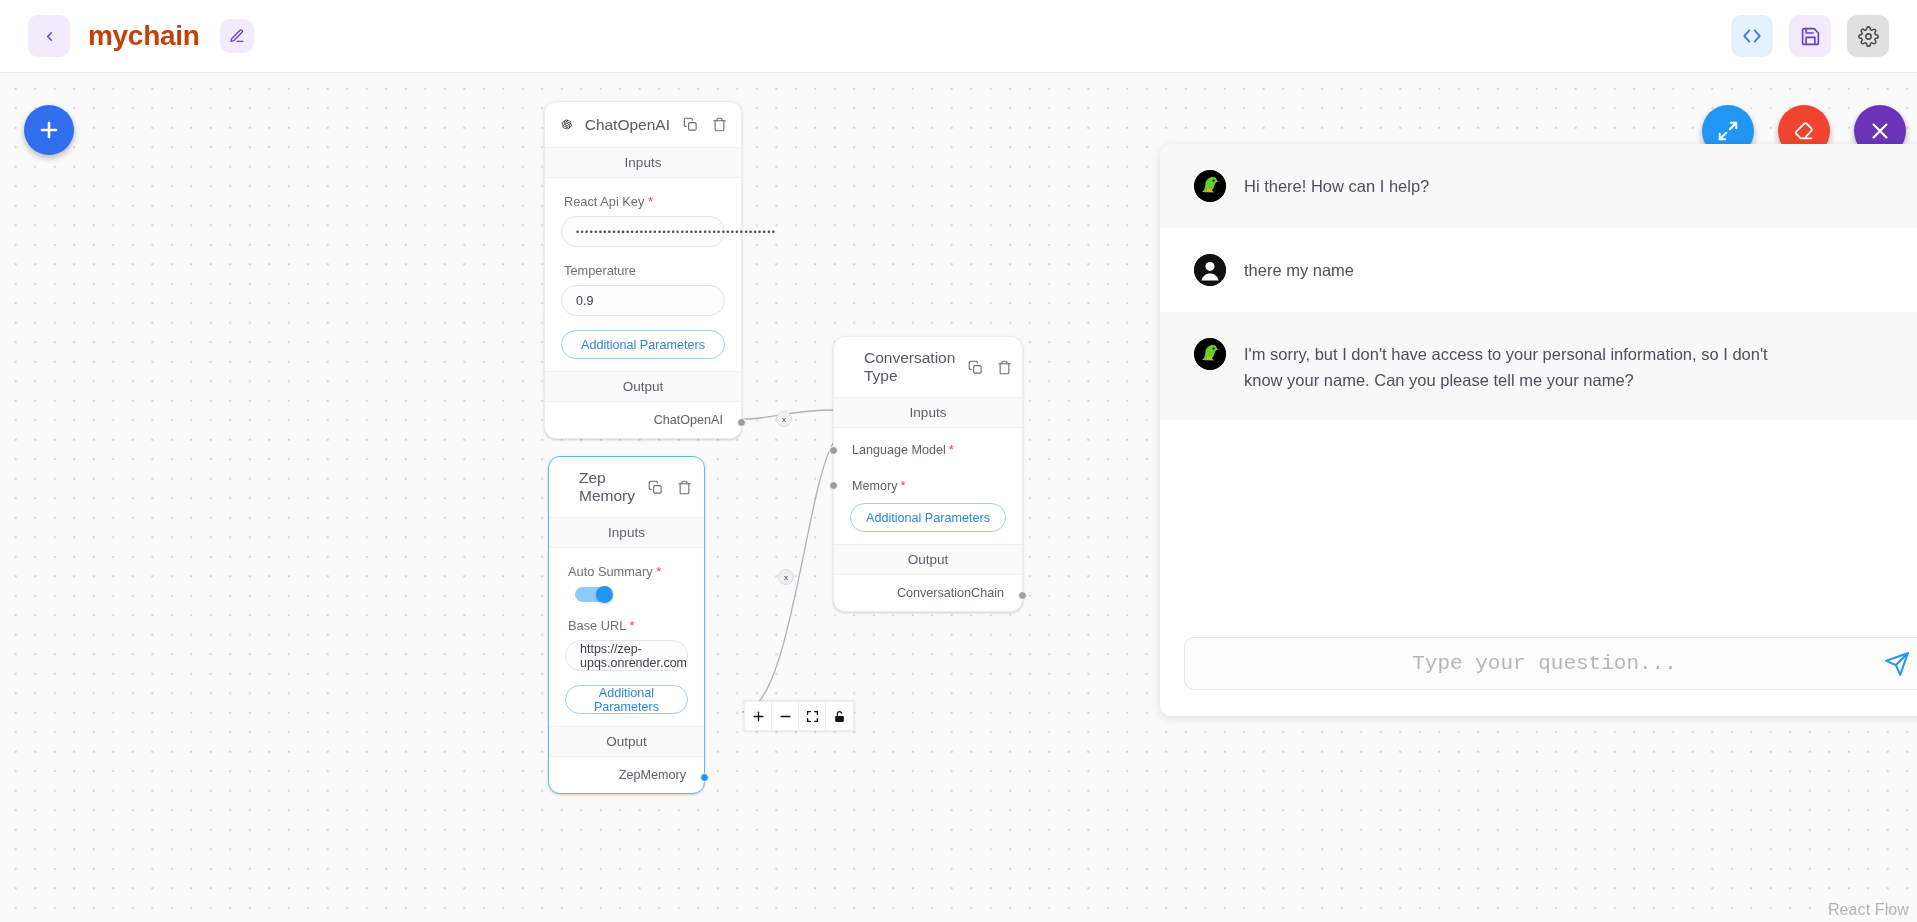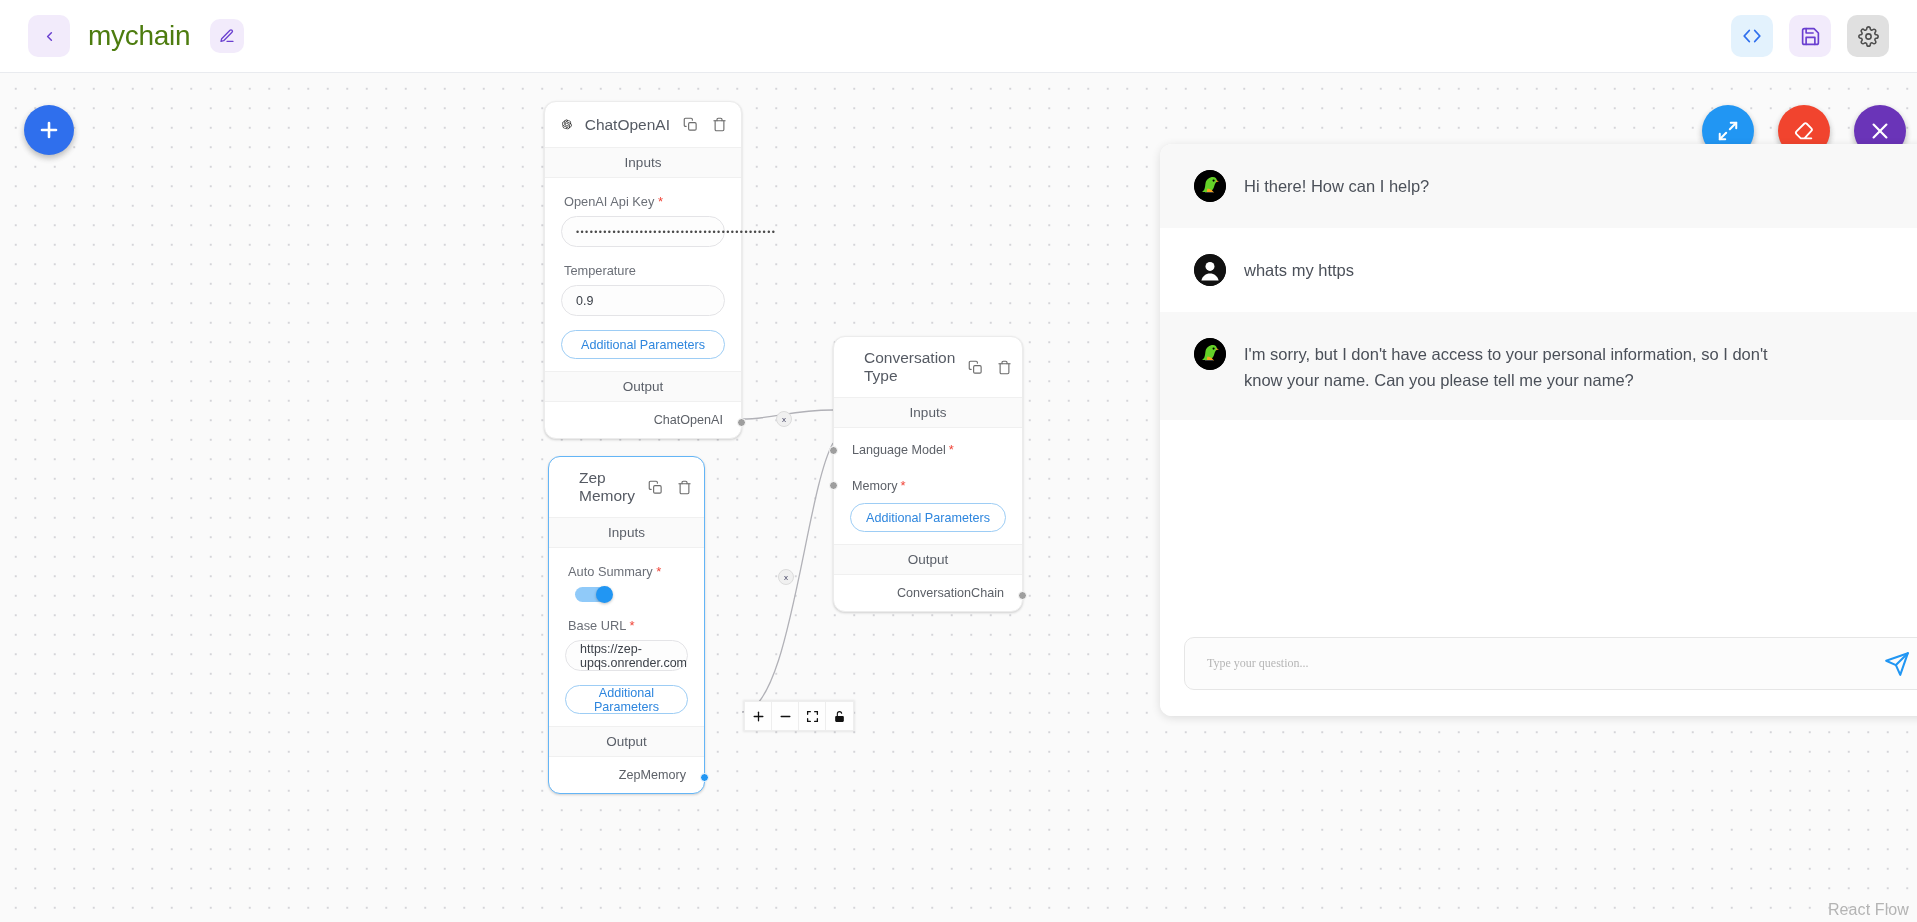--- a/index.html
+++ b/index.html
@@ -25,21 +25,21 @@
   .tb-left { display: flex; align-items: center; gap: 14px; }
   .icon-btn {
     width: 42px; height: 42px; border-radius: 10px;
     display: flex; align-items: center; justify-content: center;
     border: none; cursor: pointer; background: transparent;
   }
   .btn-lilac { background: #f2ebfb; }
   .btn-blue-soft { background: #e3f2fd; }
   .btn-grey-soft { background: #e0e0e0; }
   .chain-title {
-    font-size: 28px; font-weight: 400; color: #4d7c0f;
+    font-size: 28px; font-weight: 700; color: #c2410c;
     letter-spacing: -0.3px; margin: 0 6px 0 4px;
   }
   .tb-right { margin-left: auto; display: flex; align-items: center; gap: 16px; }
 
   
   .canvas {
     position: absolute; top: 73px; left: 0;
     width: 1917px; height: 849px;
     background-color: #fafafa;
     background-image: radial-gradient(#d4d4d8 1.05px, transparent 1.05px);
@@ -174,22 +174,23 @@
     padding-top: 3px;
   }
   .chat-input-wrap { padding: 0 24px 26px 24px; background: #fff; }
   .chat-input {
     height: 53px; border: 1px solid #e6e6e6; border-radius: 10px;
     display: flex; align-items: center; padding: 0 18px 0 22px;
     background: #fcfcfc;
   }
   .chat-input input {
     flex: 1; border: none; outline: none; background: transparent;
-    font-size: 12px; color: #4b5059;
-    font-family: Liberation Serif, serif;
+    font-size: 21px; color: #4b5059;
+    font-family: Liberation Mono, monospace;
+    text-align: center;
   }
   .chat-input input::placeholder { color: #b6b6b6; }
   .send-btn { border: none; background: transparent; cursor: pointer; display: flex; padding: 0 2px; }
 </style>
 </head>
 <body>
 
 <div id="app">
 
   <div class="topbar">
@@ -284,21 +285,21 @@
                 <polyline points="3 6 5 6 21 6"></polyline>
             <path d="M19 6v14a2 2 0 0 1-2 2H7a2 2 0 0 1-2-2V6m3 0V4a2 2 0 0 1 2-2h4a2 2 0 0 1 2 2v2"></path>
               </svg>
           </span>
         </span>
       </div>
       <div class="section-bar">Inputs</div>
 
       <div class="field">
         <span class="field-label">
-          <span>OpenAI Api Key</span>
+          <span>React Api Key</span>
           <span class="req">*</span>
         </span>
         <div class="input-box">
           <span class="dots">••••••••••••••••••••••••••••••••••••••••••••</span>
         </div>
       </div>
 
 
       <div class="field">
         <span class="field-label">Temperature</span>
@@ -463,21 +464,21 @@
       </div>
 
       <div class="msg user">
         <span class="avatar">
           <svg width="32" height="32" viewBox="0 0 32 32">
             <circle cx="16" cy="16" r="16" fill="#111"></circle>
             <circle cx="16" cy="12.4" r="4.5" fill="#fff"></circle>
             <path d="M7.4 26.5c.9-4.3 4.4-7 8.6-7s7.7 2.7 8.6 7z" fill="#fff"></path>
           </svg>
         </span>
-        <div class="msg-text">whats my https</div>
+        <div class="msg-text">there my name</div>
       </div>
 
       <div class="msg bot">
         <span class="avatar">
           <svg width="32" height="32" viewBox="0 0 32 32">
             <circle cx="16" cy="16" r="16" fill="#000"></circle>
             <path d="M19 7c-3.6 0-6.6 2.5-7.4 5.8-.5 2.2-.3 4.6-1.3 6.6-.6 1.2-1.6 2-2.3 2.6h6.2c2.2 0 4-1.3 5-3.2 1-1.9 1.2-4 2.2-5.6.5-.8 1.2-1.5 1.6-2.2C22.9 8.6 21.2 7 19 7z" fill="#64d128"></path>
             <path d="M13.6 18.4c1.3.4 2.8.6 4 1.6.9.7 1.5 1.7 2.4 2.4h-6.8c-.5-1.3-.4-2.7.4-4z" fill="#f5a623"></path>
             <circle cx="19.6" cy="10.6" r="1.1" fill="#000"></circle>
             <path d="M22.2 10.2l2.6 1-2.6 1z" fill="#f5a623"></path>

